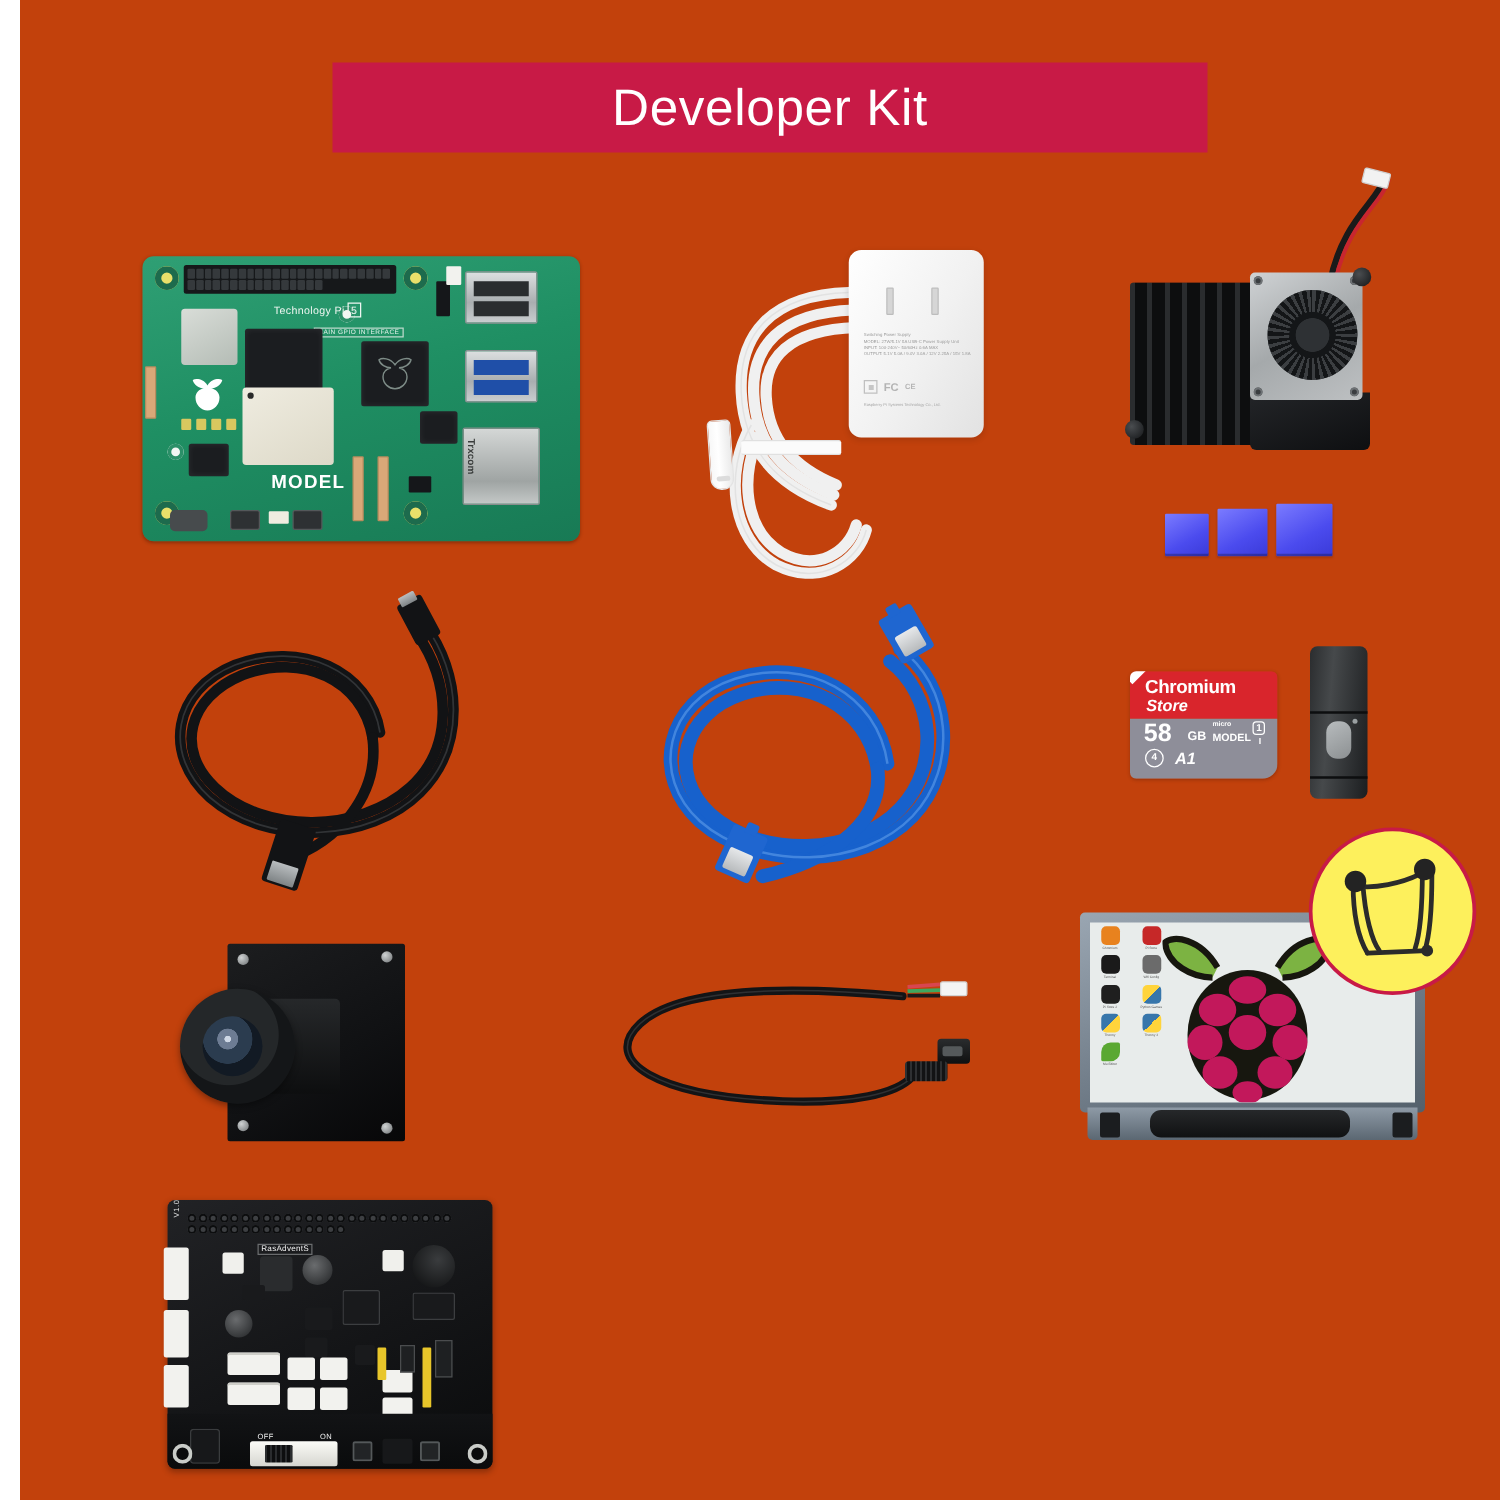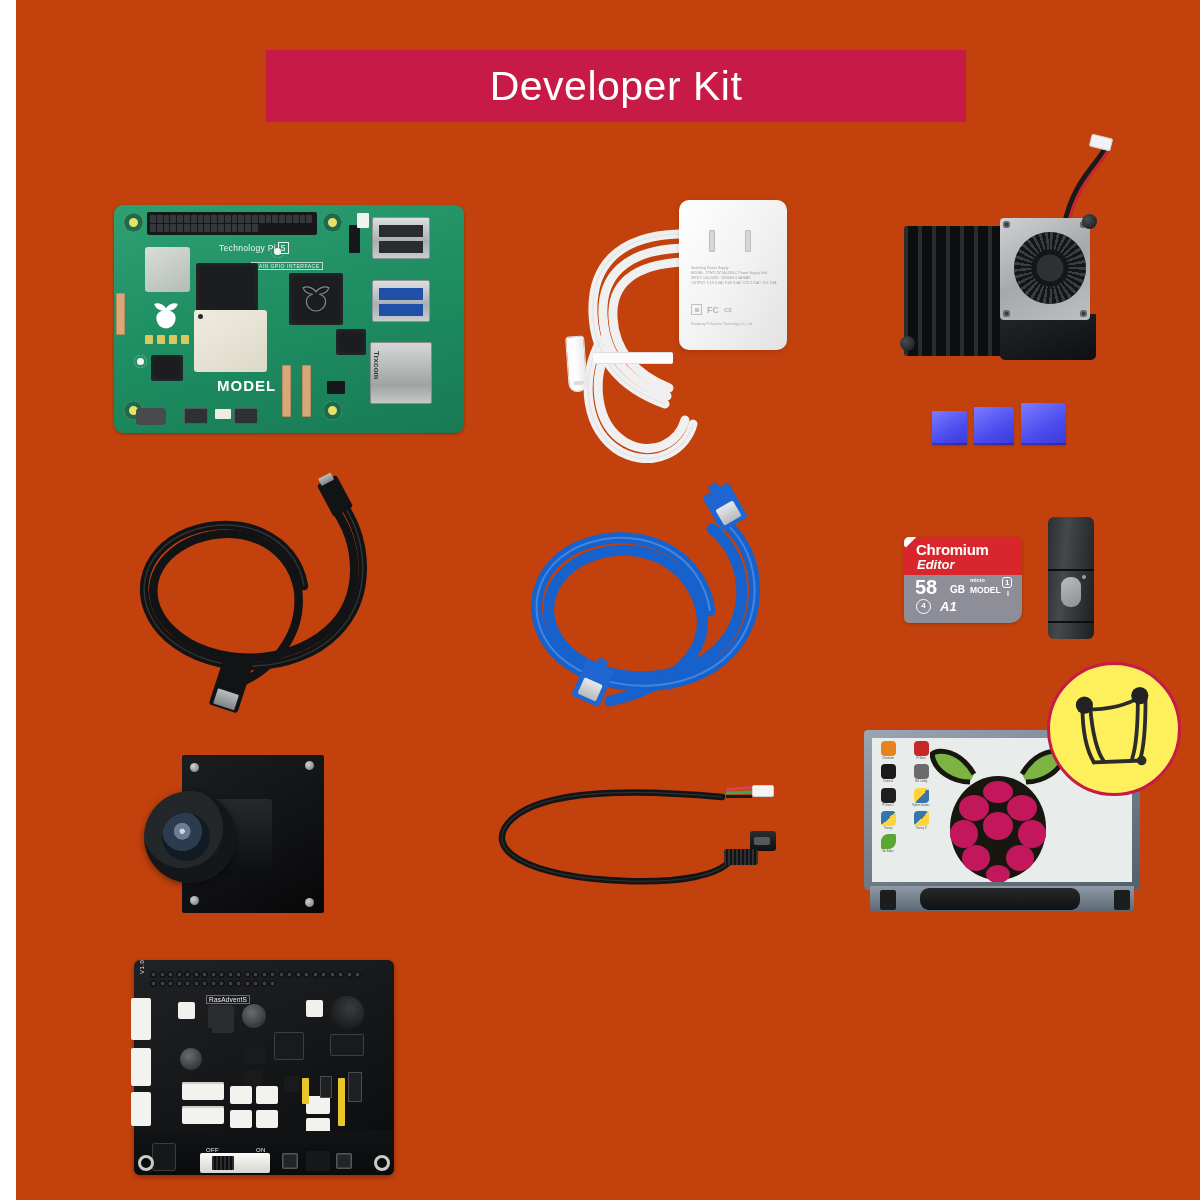--- a/index.html
+++ b/index.html
@@ -440,21 +440,21 @@
       <div class="clip"></div>
         <div class="gold"></div>
     </div>
   </div>
 
   <div class="sd">
     <div class="top"></div>
     <div class="bot"></div>
     <div class="notch"></div>
     <div class="brand">Chromium</div>
-    <div class="ultra">Editor</div>
+    <div class="ultra">Store</div>
     <div class="cap">58</div>
     <div class="gb">GB</div>
     <div class="micro">micro</div>
     <div class="sdhc">MODEL</div>
     <div class="u1">1</div>
     <div class="i">I</div>
     <div class="c10">4</div>
     <div class="a1">A1</div>
   </div>
   <div class="reader">

